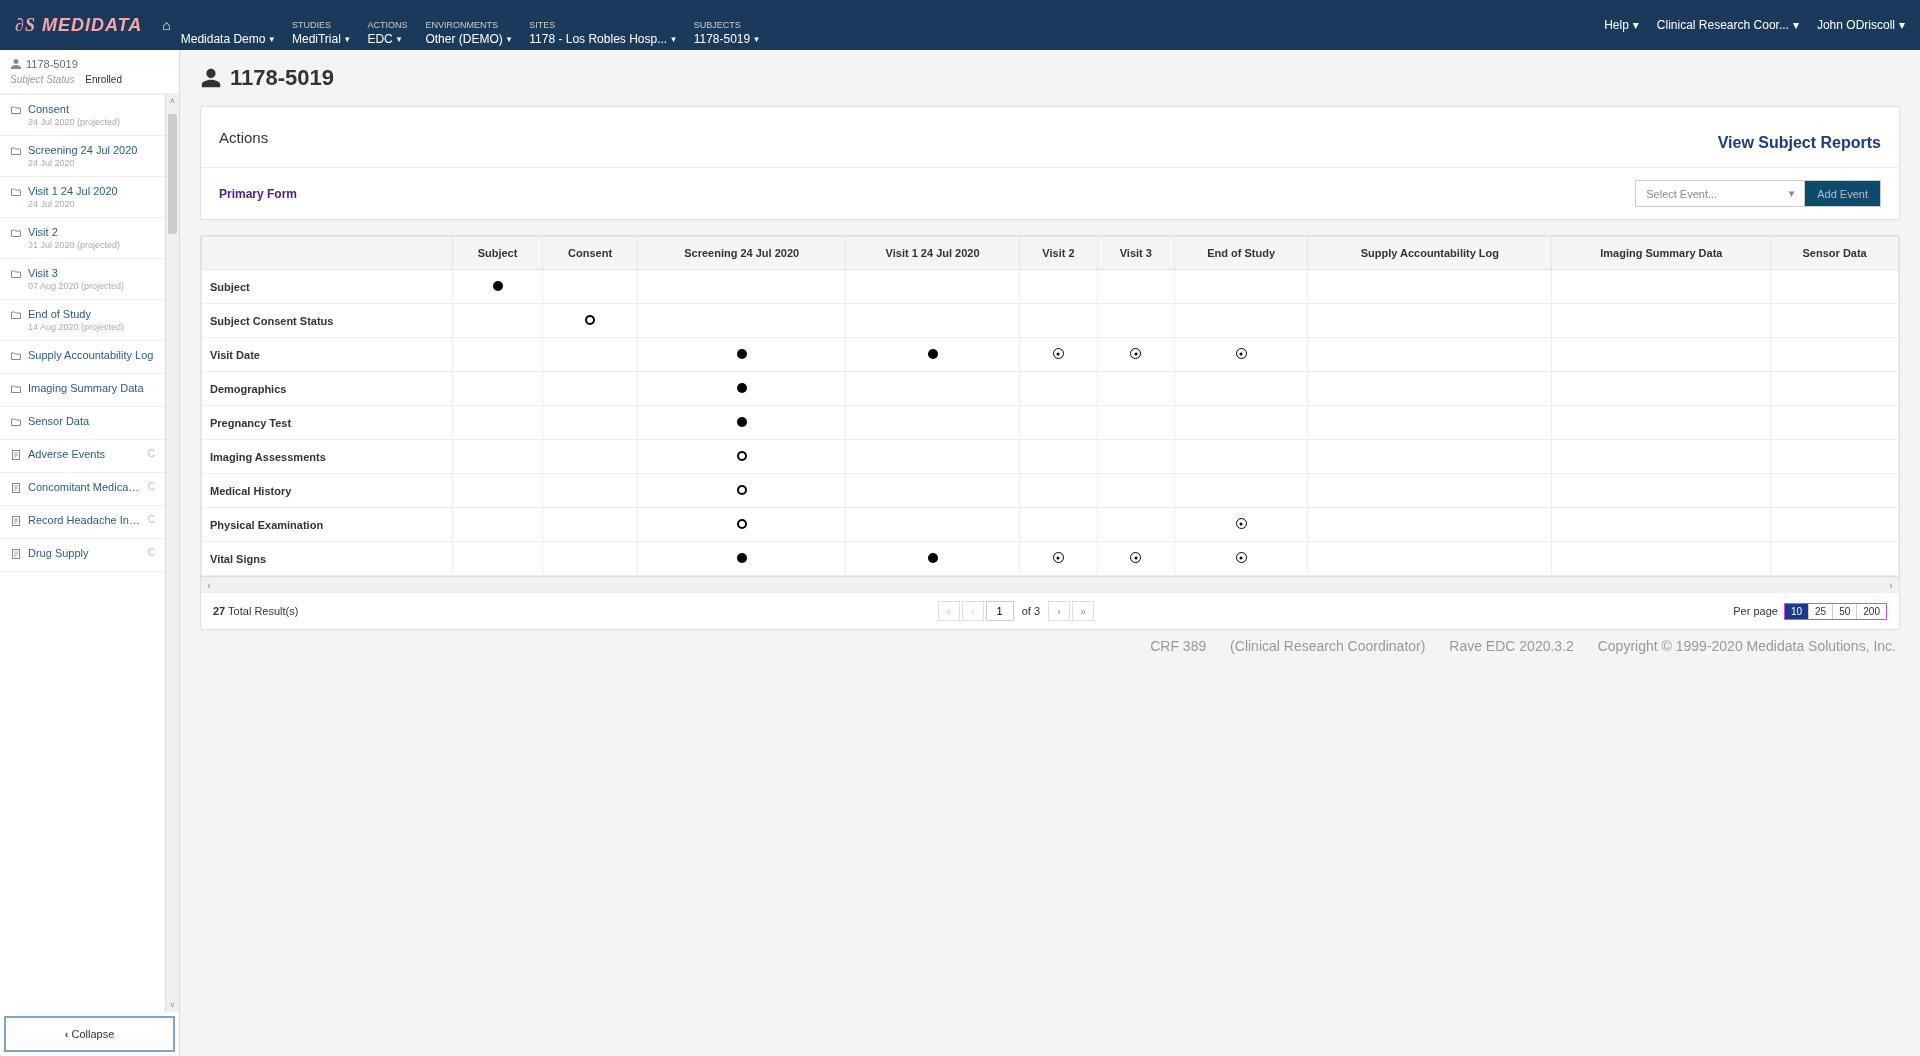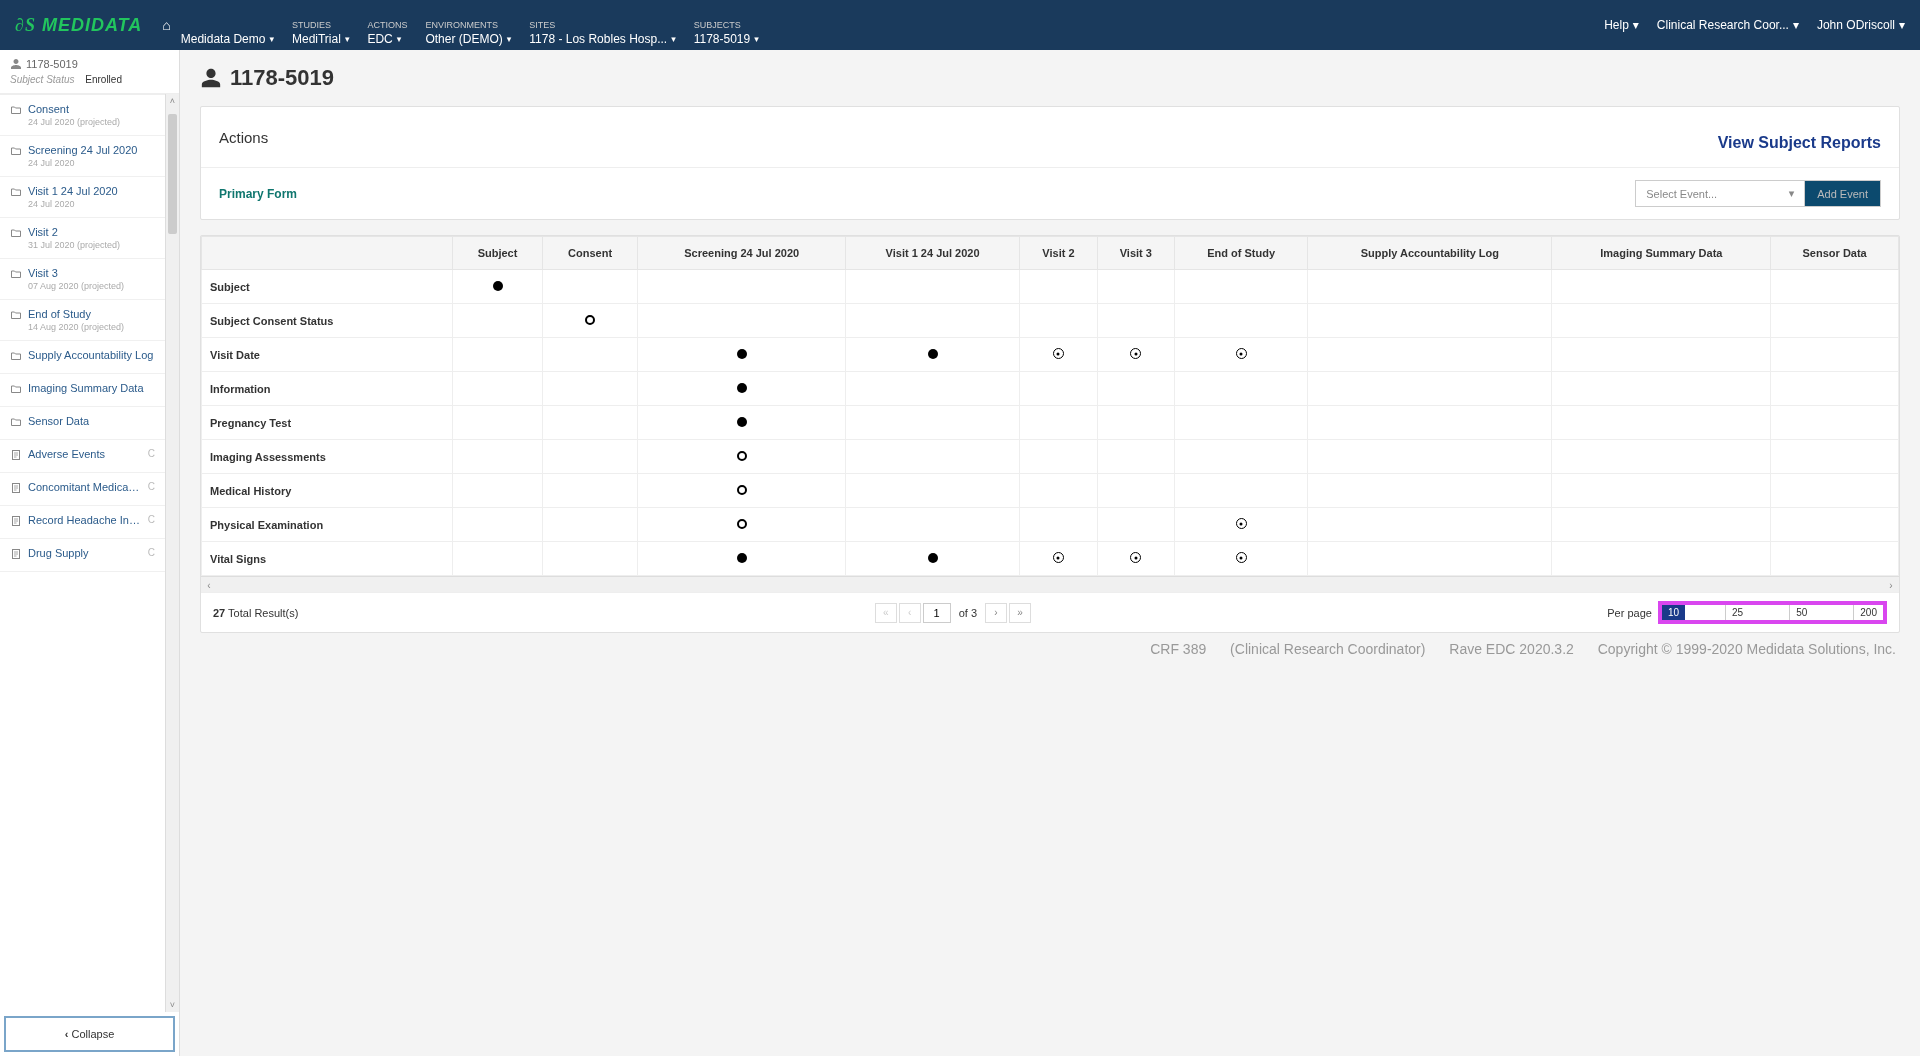--- a/index.html
+++ b/index.html
@@ -1,18 +1,18 @@
 <!DOCTYPE html>
 <html><head>
 <meta charset="utf-8">
 <style>
 * { box-sizing: border-box; margin: 0; padding: 0; }
 body { font-family: Arial, Helvetica, sans-serif; font-size: 12px; color: #333; background: #f4f4f4; }
 .topbar { background: #1a3a5c; color: #fff; height: 50px; display: flex; align-items: flex-end; padding: 0 15px; }
-.logo { color: #22c55e; font-weight: bold; font-style: italic; font-size: 18px; margin-right: 20px; align-self: center; letter-spacing: 1px; text-align: center; }
+.logo { color: #fca5a5; font-weight: bold; font-style: italic; font-size: 18px; margin-right: 20px; align-self: center; letter-spacing: 1px; text-align: center; }
 .logo .ds { font-family: cursive; }
 .navgroup { display: flex; flex-direction: column; margin-right: 18px; padding-bottom: 4px; }
 .navlabel { font-size: 9px; color: #ccc; text-transform: uppercase; margin-bottom: 2px; }
 .navval { font-size: 12px; color: #fff; cursor: pointer; display: flex; align-items: center; gap: 4px; }
 .navval .caret { font-size: 9px; }
 .home-icon { align-self: center; margin-right: 10px; font-size: 14px; cursor: pointer; }
 .topright { margin-left: auto; display: flex; gap: 18px; align-self: center; }
 .topright-item { cursor: pointer; display: flex; align-items: center; gap: 4px; font-size: 12px; }
 
 .layout { display: flex; height: calc(100vh - 50px); }
@@ -32,21 +32,21 @@
 .collapse-btn::before { content: "‹ "; font-weight: bold; }
 
 .main { flex: 1; padding: 15px 20px; overflow: auto; }
 .page-title { font-size: 22px; font-weight: bold; margin-bottom: 15px; display: flex; align-items: center; gap: 8px; }
 .card { background: #fff; border: 1px solid #e0e0e0; border-radius: 2px; }
 .actions-card { margin-bottom: 15px; }
 .actions-header { display: flex; justify-content: space-between; align-items: center; padding: 15px 18px; border-bottom: 1px solid #eee; }
 .actions-title { font-size: 15px; }
 .view-reports { color: #1a3a8a; font-size: 16px; font-weight: bold; cursor: pointer; margin-top: 12px; }
 .actions-body { display: flex; justify-content: space-between; align-items: center; padding: 12px 18px; }
-.primary-form { color: #0f766e; font-size: 12px; font-weight: bold; cursor: pointer; }
+.primary-form { color: #4c1d95; font-size: 12px; font-weight: bold; cursor: pointer; }
 .event-controls { display: flex; gap: 0; }
 .select-event { border: 1px solid #ccc; padding: 6px 10px; width: 170px; font-size: 11px; color: #888; cursor: pointer; display: flex; justify-content: space-between; align-items: center; }
 .add-event-btn { border: 1px solid #ccc; border-left: none; padding: 6px 12px; font-size: 11px; color: #bbb; background: #0c4a6e; cursor: not-allowed; }
 
 .grid-card { padding: 0; }
 .grid-wrapper { overflow-x: auto; }
 .grid { width: 100%; border-collapse: collapse; font-size: 11px; }
 .grid th { background: #f5f5f5; padding: 10px 8px; border: 1px solid #e5e5e5; text-align: center; font-weight: bold; white-space: nowrap; }
 .grid th:first-child { text-align: left; min-width: 160px; }
 .grid td { padding: 8px; border: 1px solid #eee; text-align: center; height: 34px; }
@@ -59,21 +59,21 @@
 .grid-scrollbar .arrow-l, .grid-scrollbar .arrow-r { position: absolute; top: 0; width: 16px; height: 16px; display: flex; align-items: center; justify-content: center; font-size: 10px; color: #888; cursor: pointer; }
 .grid-scrollbar .arrow-l { left: 0; } .grid-scrollbar .arrow-r { right: 0; }
 
 .grid-footer { display: flex; align-items: center; padding: 8px 12px; border-top: 1px solid #eee; font-size: 11px; }
 .total-results { }
 .pager { margin: 0 auto; display: flex; align-items: center; gap: 2px; }
 .pager-btn { border: 1px solid #ddd; background: #fff; width: 22px; height: 20px; display: flex; align-items: center; justify-content: center; cursor: pointer; font-size: 10px; color: #888; }
 .pager-btn.disabled { color: #ccc; cursor: default; }
 .page-input { width: 28px; height: 20px; border: 1px solid #ccc; text-align: center; font-size: 11px; }
 .per-page { display: flex; align-items: center; gap: 6px; }
-.pp-opts { display: flex; border: 4px solid #d946ef; gap: 40px; }
+.pp-opts { display: flex; border: 1px solid #d946ef; }
 .pp-opt { padding: 2px 6px; cursor: pointer; font-size: 10px; border-left: 1px solid #ccc; }
 .pp-opt:first-child { border-left: none; }
 .pp-opt.active { background: #1a3a8a; color: #fff; }
 
 .footer-info { text-align: right; font-size: 14px; color: #999; padding: 8px 4px; }
 .footer-info span { margin-left: 20px; }
 
 .scroll-v { width: 14px; background: #f0f0f0; border-left: 1px solid #ddd; position: relative; }
 .scroll-v .thumb { position: absolute; left: 2px; right: 2px; top: 20px; height: 120px; background: #ccc; border-radius: 2px; }
 .scroll-v .arr { position: absolute; left:0; right:0; height:14px; display:flex; align-items:center; justify-content:center; font-size:9px; color:#888; cursor:pointer;}
@@ -373,21 +373,21 @@
                 <td><span class="dot-filled"></span></td>
                 <td><span class="dot-filled"></span></td>
                 <td><span class="dot-target"></span></td>
                 <td><span class="dot-target"></span></td>
                 <td><span class="dot-target"></span></td>
                 <td></td>
                 <td></td>
                 <td></td>
               </tr>
               <tr>
-                <td>Information</td>
+                <td>Demographics</td>
                 <td></td>
                 <td></td>
                 <td><span class="dot-filled"></span></td>
                 <td></td>
                 <td></td>
                 <td></td>
                 <td></td>
                 <td></td>
                 <td></td>
                 <td></td>

